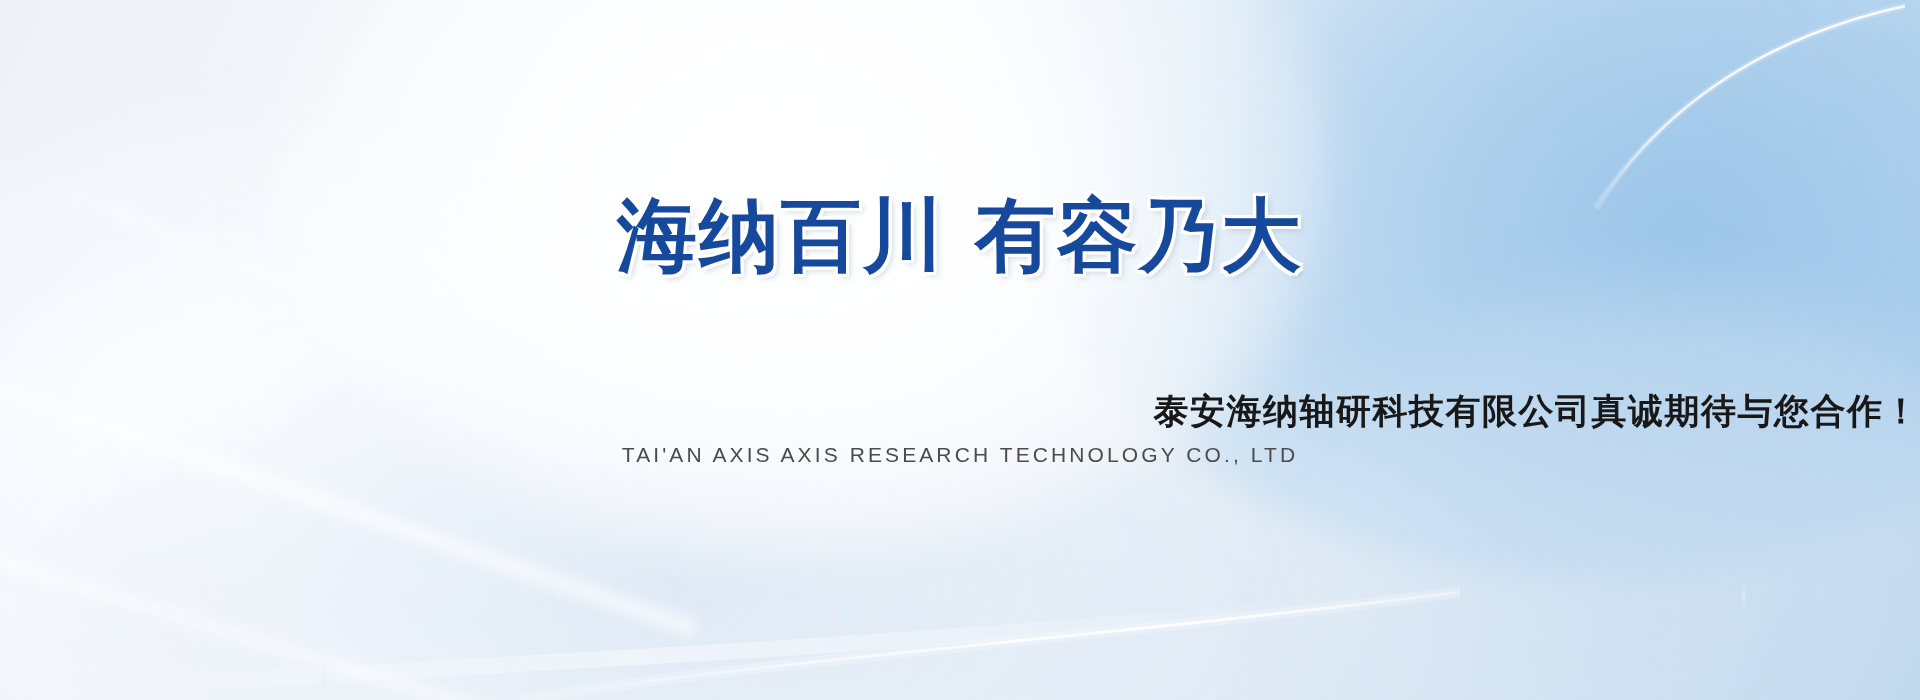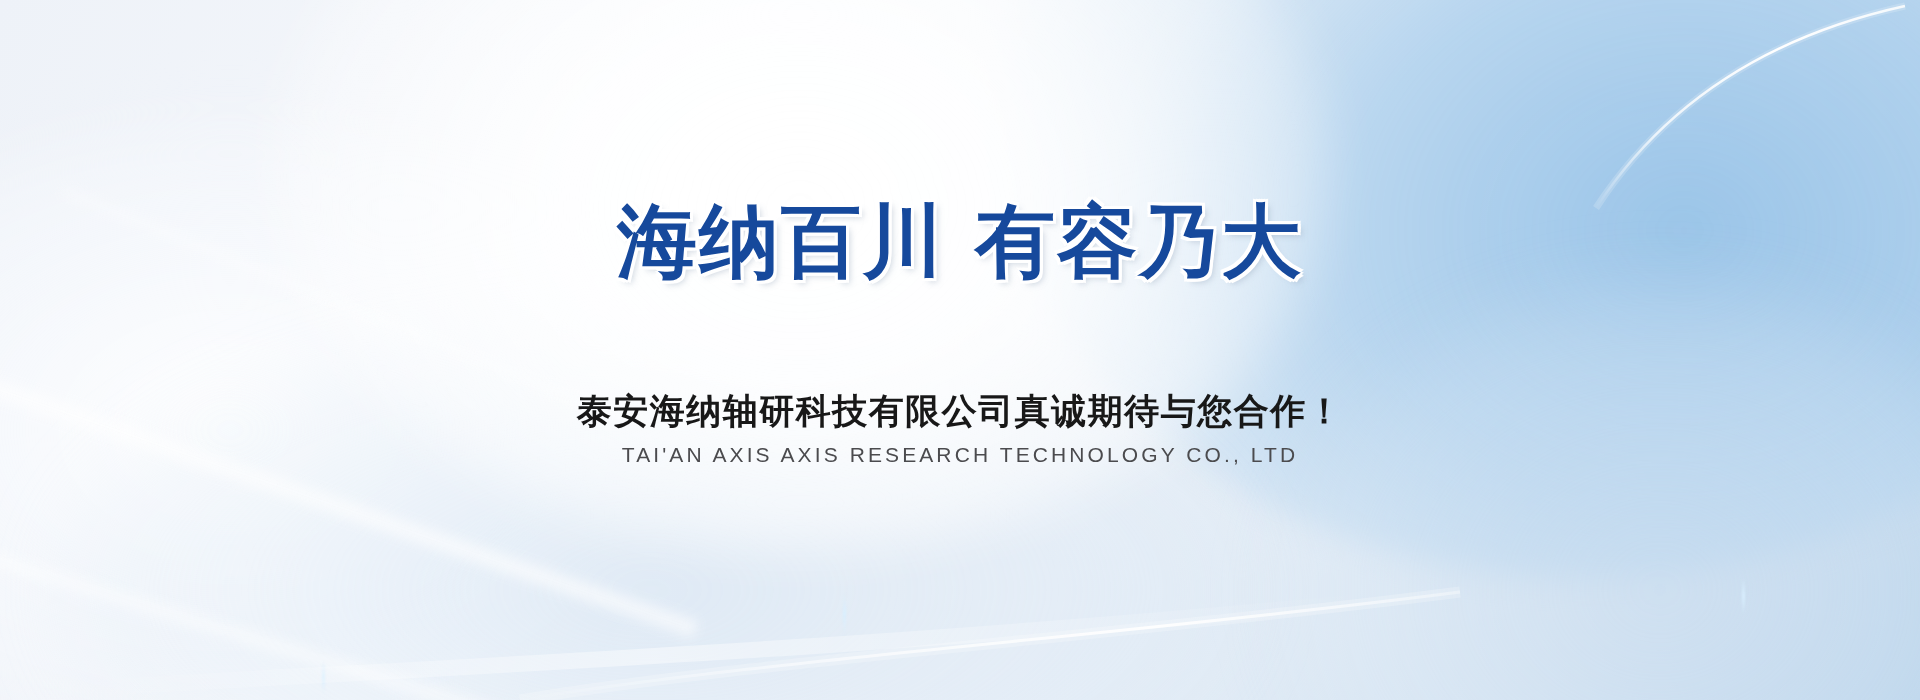--- a/index.html
+++ b/index.html
@@ -179,21 +179,21 @@
     align-items: center;
     pointer-events: none;
   }
 
   .headline {
     position: absolute;
     left: 0;
     right: 0;
     top: 200px;
     text-align: center;
-    font-family: Liberation Sans, sans-serif;
+    font-family: Liberation Mono, monospace;
     font-size: 80px;
     font-weight: 700;
     line-height: 1.05;
     letter-spacing: 2px;
     color: #16499c;
     white-space: nowrap;
     
     text-shadow:
        2px  0   0 #ffffff,
       -2px  0   0 #ffffff,
@@ -214,21 +214,21 @@
        4px  4px 6px rgba(120,140,165,0.35);
     pointer-events: none;
   }
   .headline .gap { display: inline-block; width: 30px; }
 
   .subtitle-cn {
     position: absolute;
     left: 0;
     right: 0;
     top: 388px;
-    text-align: center;
+    text-align: right;
     font-family: "DejaVu Sans", "Liberation Sans", sans-serif;
     font-size: 35px;
     font-weight: 600;
     letter-spacing: 1.5px;
     color: #181818;
     white-space: nowrap;
     pointer-events: none;
   }
 
   .subtitle-en {

